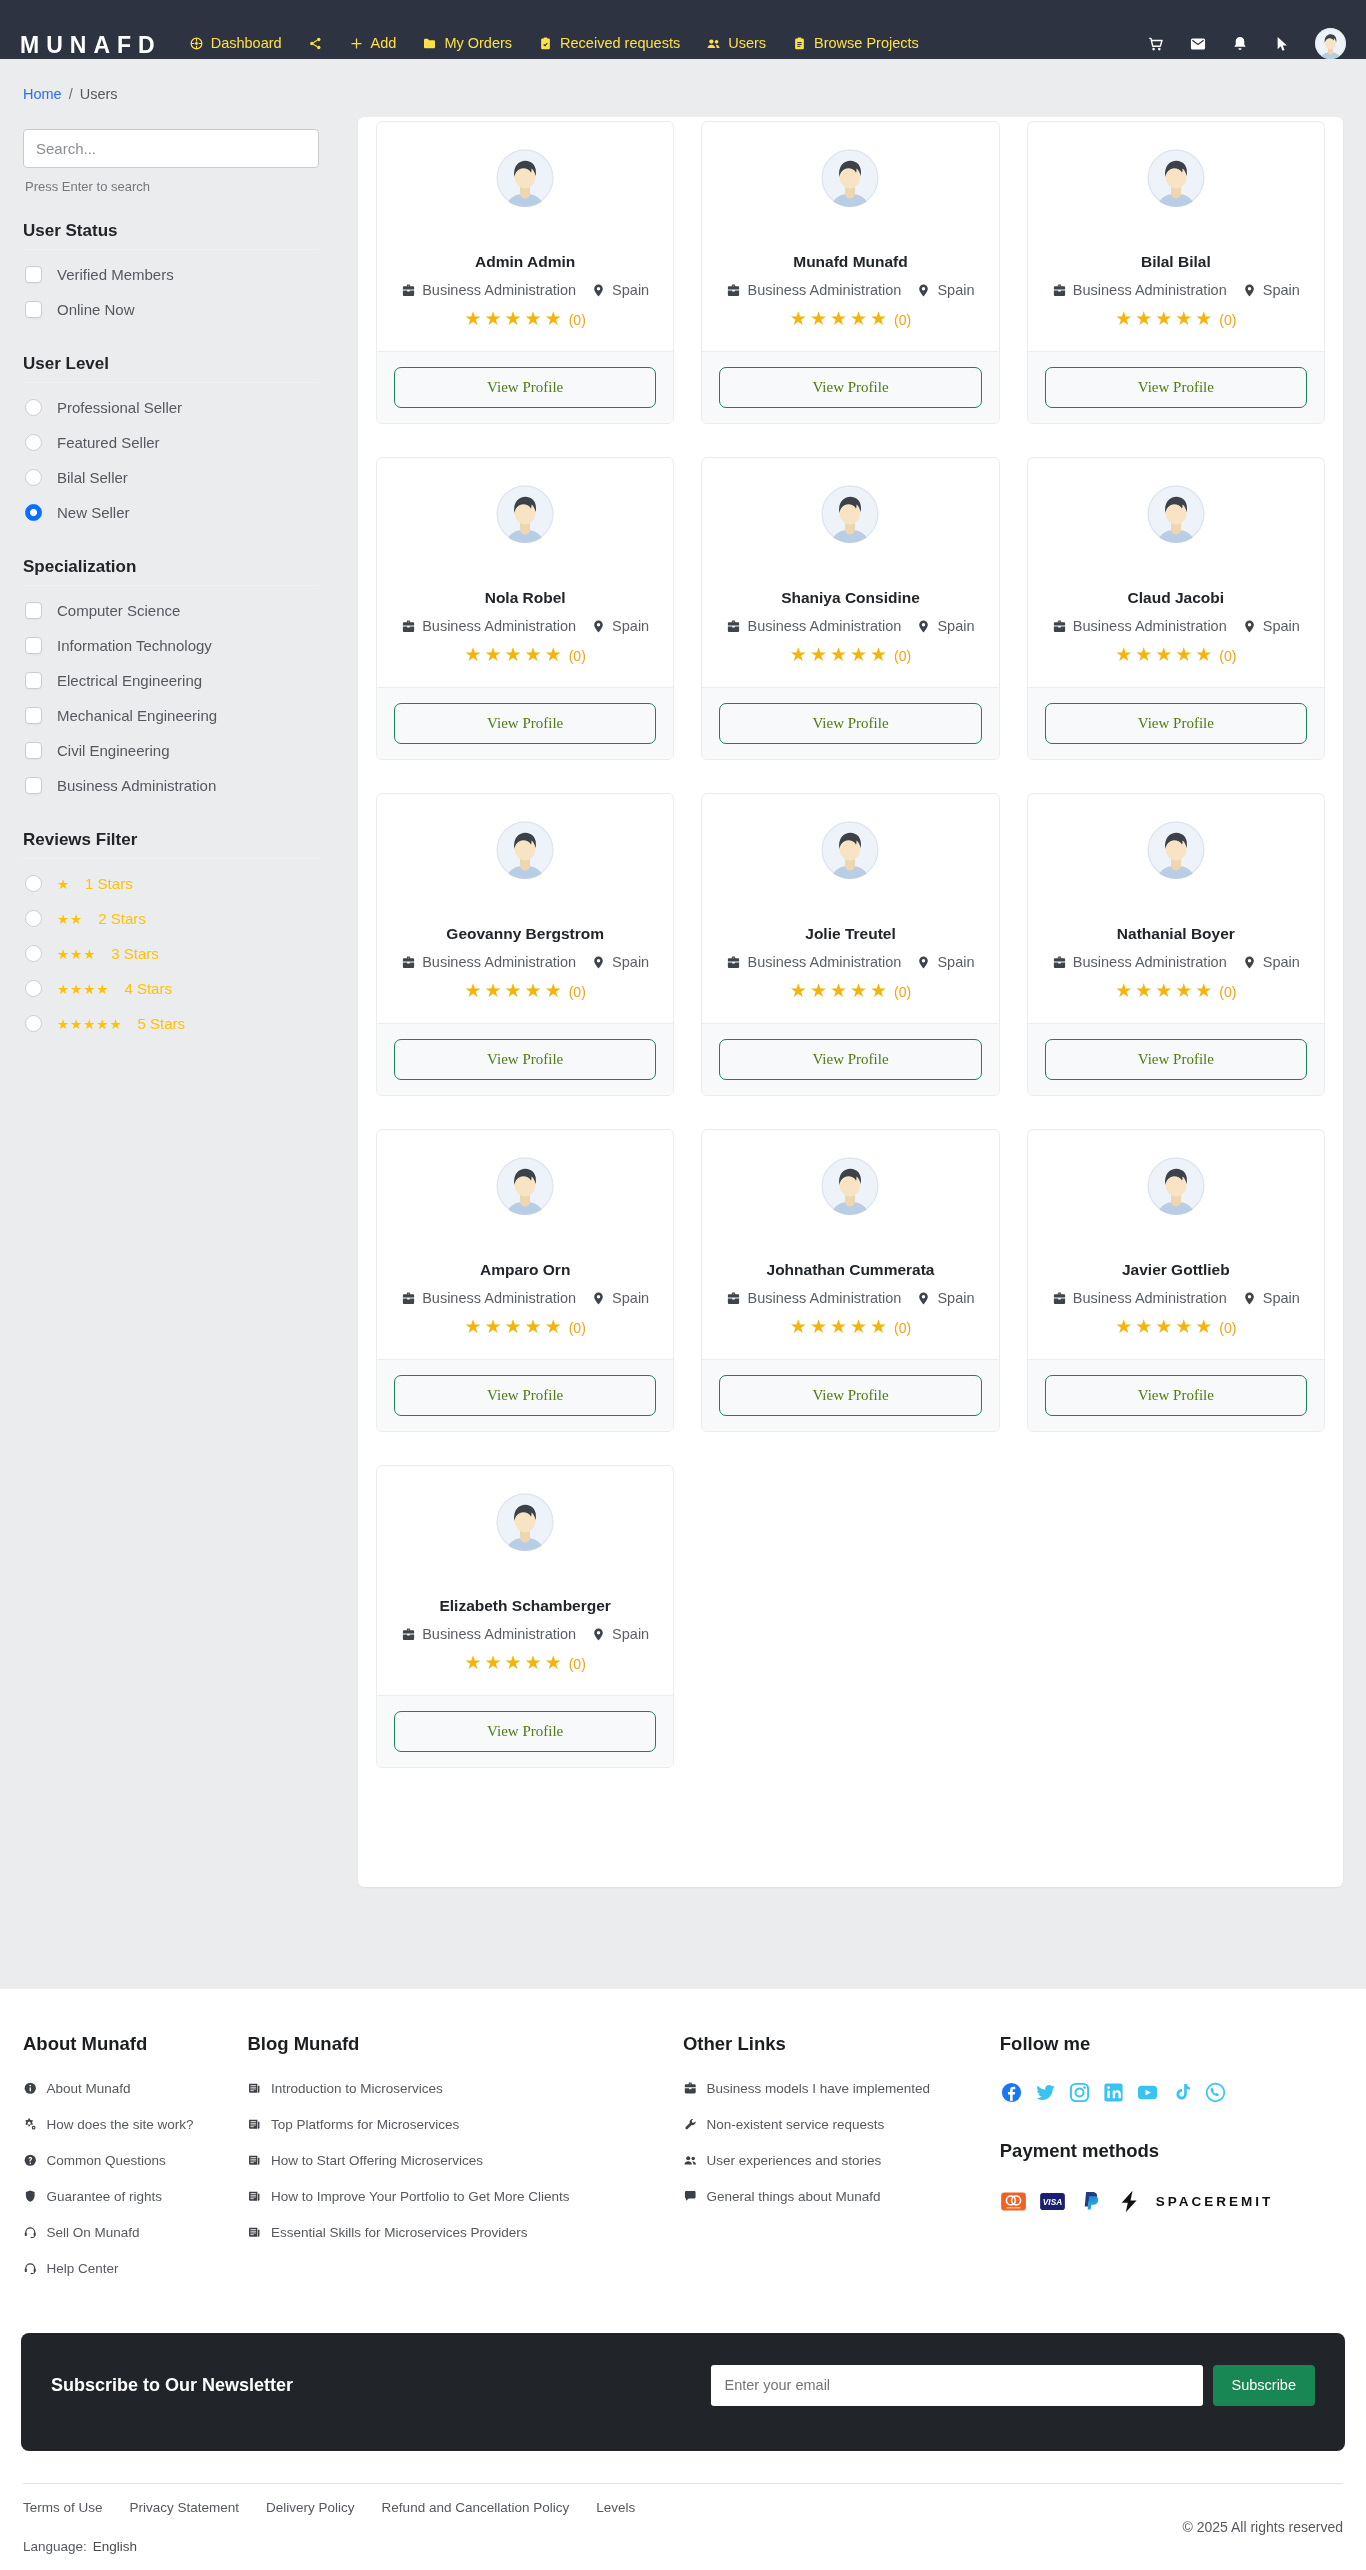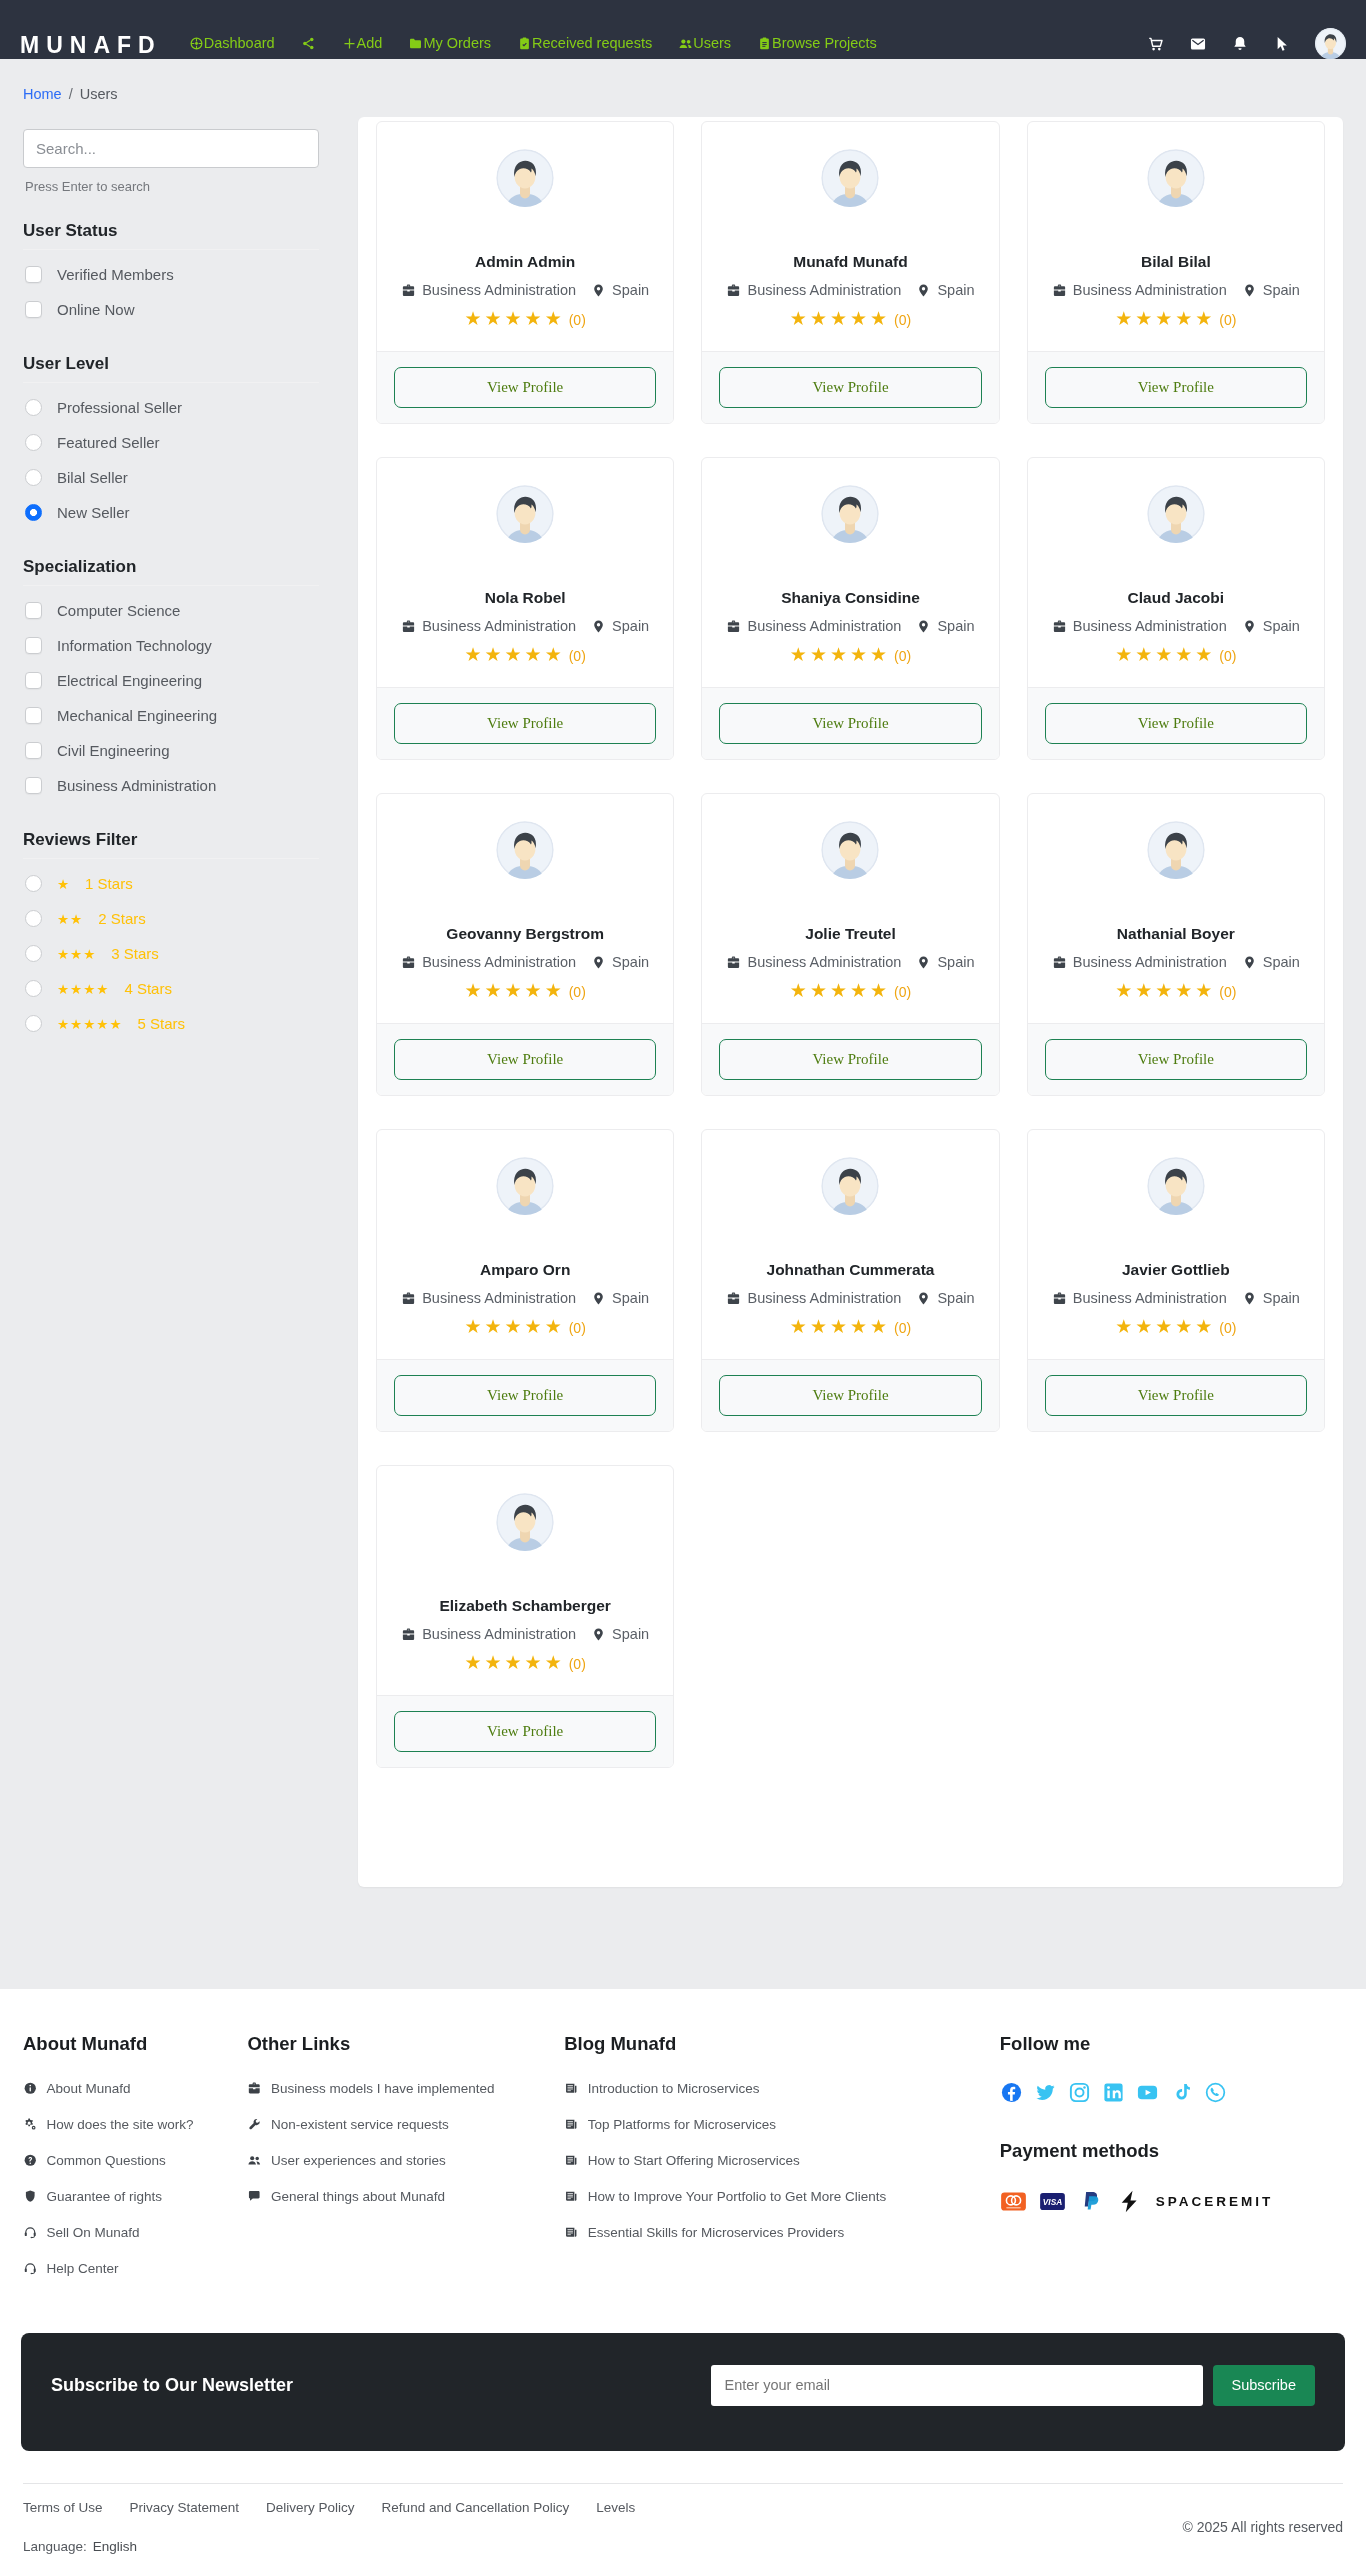--- a/index.html
+++ b/index.html
@@ -6,21 +6,21 @@
   html,body{margin:0;padding:0}
   body{width:1366px;background:#ebecee;font-family:"Liberation Sans",sans-serif;color:#212529;-webkit-font-smoothing:antialiased}
   a{text-decoration:none;color:inherit;cursor:pointer}
   .ic{display:inline-flex;line-height:0}
   .ic svg{width:1em;height:1em}
 
   
   .navbar{height:59px;background:#2d3340;display:flex;align-items:flex-end;padding:0 20px;color:#fff}
   .brand{font-size:23px;font-weight:bold;letter-spacing:7px;margin-right:14px;color:#fff}
   .nlinks{display:flex;align-items:center}
-  .nlink{display:flex;align-items:center;color:#84cc16;font-size:14.5px;padding:8px 13px;white-space:nowrap}
+  .nlink{display:flex;align-items:center;gap:7px;color:#fde047;font-size:14.5px;padding:8px 13px;white-space:nowrap}
   .nlink .ic{font-size:15px}
   .nright{margin-left:auto;display:flex;align-items:center;gap:24px}
   .nicon{font-size:18px;color:#fff;display:inline-flex}
   .navatar{width:31px;height:31px;border-radius:50%;overflow:hidden;display:block;background:#e9eef4}
   .navatar svg{width:100%;height:100%;display:block}
 
   
   .crumbs{padding:27px 23px 0;font-size:14.5px;color:#55595f}
   .crumbs .home{color:#2c6cf6}
   .crumbs .sep{margin:0 7px;color:#6a6e74}
@@ -827,20 +827,73 @@
               <path d="M4.6 13.6v-1.4a7.4 7.4 0 0 1 14.8 0v1.4" fill="none" stroke="currentColor" stroke-width="1.9"></path>
               <rect x="2.9" y="12.4" width="3.4" height="6" rx="1.6"></rect>
               <rect x="17.7" y="12.4" width="3.4" height="6" rx="1.6"></rect>
               <path d="M19.4 18.4a3.8 3.8 0 0 1-3.6 2.4h-1.6" fill="none" stroke="currentColor" stroke-width="1.7"></path>
               <circle cx="13.8" cy="20.8" r="1.3"></circle>
             </svg>
           </span>
           <span>Help Center</span>
         </a>
  </div>
+      <div class="fcol fc2">
+   <h3>Blog Munafd</h3>
+   <a class="flink">
+          <span class="ic">
+            <svg viewBox="0 0 24 24" fill="currentColor" xmlns="http://www.w3.org/2000/svg">
+              <path d="M3.4 4.6h13.8v14.8H5.4a2 2 0 0 1-2-2z"></path>
+              <path d="M18.2 8h2.4v9.4a2 2 0 0 1-2 2h-.4z"></path>
+              <path d="M5.8 7.6h9M5.8 10.4h9M5.8 13.2h9M5.8 16h5.5" stroke="#fff" stroke-width="1.3"></path>
+            </svg>
+          </span>
+          <span>Introduction to Microservices</span>
+        </a>
+        <a class="flink">
+          <span class="ic">
+            <svg viewBox="0 0 24 24" fill="currentColor" xmlns="http://www.w3.org/2000/svg">
+              <path d="M3.4 4.6h13.8v14.8H5.4a2 2 0 0 1-2-2z"></path>
+              <path d="M18.2 8h2.4v9.4a2 2 0 0 1-2 2h-.4z"></path>
+              <path d="M5.8 7.6h9M5.8 10.4h9M5.8 13.2h9M5.8 16h5.5" stroke="#fff" stroke-width="1.3"></path>
+            </svg>
+          </span>
+          <span>Top Platforms for Microservices</span>
+        </a>
+        <a class="flink">
+          <span class="ic">
+            <svg viewBox="0 0 24 24" fill="currentColor" xmlns="http://www.w3.org/2000/svg">
+              <path d="M3.4 4.6h13.8v14.8H5.4a2 2 0 0 1-2-2z"></path>
+              <path d="M18.2 8h2.4v9.4a2 2 0 0 1-2 2h-.4z"></path>
+              <path d="M5.8 7.6h9M5.8 10.4h9M5.8 13.2h9M5.8 16h5.5" stroke="#fff" stroke-width="1.3"></path>
+            </svg>
+          </span>
+          <span>How to Start Offering Microservices</span>
+        </a>
+        <a class="flink">
+          <span class="ic">
+            <svg viewBox="0 0 24 24" fill="currentColor" xmlns="http://www.w3.org/2000/svg">
+              <path d="M3.4 4.6h13.8v14.8H5.4a2 2 0 0 1-2-2z"></path>
+              <path d="M18.2 8h2.4v9.4a2 2 0 0 1-2 2h-.4z"></path>
+              <path d="M5.8 7.6h9M5.8 10.4h9M5.8 13.2h9M5.8 16h5.5" stroke="#fff" stroke-width="1.3"></path>
+            </svg>
+          </span>
+          <span>How to Improve Your Portfolio to Get More Clients</span>
+        </a>
+        <a class="flink">
+          <span class="ic">
+            <svg viewBox="0 0 24 24" fill="currentColor" xmlns="http://www.w3.org/2000/svg">
+              <path d="M3.4 4.6h13.8v14.8H5.4a2 2 0 0 1-2-2z"></path>
+              <path d="M18.2 8h2.4v9.4a2 2 0 0 1-2 2h-.4z"></path>
+              <path d="M5.8 7.6h9M5.8 10.4h9M5.8 13.2h9M5.8 16h5.5" stroke="#fff" stroke-width="1.3"></path>
+            </svg>
+          </span>
+          <span>Essential Skills for Microservices Providers</span>
+        </a>
+ </div>
       <div class="fcol fc3">
    <h3>Other Links</h3>
    <a class="flink">
           <span class="ic">
             <svg viewBox="0 0 24 24" fill="currentColor" xmlns="http://www.w3.org/2000/svg">
               <path d="M9.3 5.2v-.9c0-1 .8-1.8 1.8-1.8h1.8c1 0 1.8.8 1.8 1.8v.9H19c1.1 0 2 .9 2 2v3.1H3V7.2c0-1.1.9-2 2-2zm1.5 0h2.4v-.8h-2.4zM3 11.8h7v1.7h4v-1.7h7v7c0 1.1-.9 2-2 2H5c-1.1 0-2-.9-2-2z"></path>
             </svg>
           </span>
           <span>Business models I have implemented</span>
         </a>
@@ -863,73 +916,20 @@
           </span>
           <span>User experiences and stories</span>
         </a>
         <a class="flink">
           <span class="ic">
             <svg viewBox="0 0 24 24" fill="currentColor" xmlns="http://www.w3.org/2000/svg">
               <path d="M3.2 5.2c0-1.1.9-2 2-2h13.6c1.1 0 2 .9 2 2v8.6c0 1.1-.9 2-2 2H9.6L5 19.6v-3.8c-1 0-1.8-.9-1.8-2z"></path>
             </svg>
           </span>
           <span>General things about Munafd</span>
-        </a>
- </div>
-      <div class="fcol fc2">
-   <h3>Blog Munafd</h3>
-   <a class="flink">
-          <span class="ic">
-            <svg viewBox="0 0 24 24" fill="currentColor" xmlns="http://www.w3.org/2000/svg">
-              <path d="M3.4 4.6h13.8v14.8H5.4a2 2 0 0 1-2-2z"></path>
-              <path d="M18.2 8h2.4v9.4a2 2 0 0 1-2 2h-.4z"></path>
-              <path d="M5.8 7.6h9M5.8 10.4h9M5.8 13.2h9M5.8 16h5.5" stroke="#fff" stroke-width="1.3"></path>
-            </svg>
-          </span>
-          <span>Introduction to Microservices</span>
-        </a>
-        <a class="flink">
-          <span class="ic">
-            <svg viewBox="0 0 24 24" fill="currentColor" xmlns="http://www.w3.org/2000/svg">
-              <path d="M3.4 4.6h13.8v14.8H5.4a2 2 0 0 1-2-2z"></path>
-              <path d="M18.2 8h2.4v9.4a2 2 0 0 1-2 2h-.4z"></path>
-              <path d="M5.8 7.6h9M5.8 10.4h9M5.8 13.2h9M5.8 16h5.5" stroke="#fff" stroke-width="1.3"></path>
-            </svg>
-          </span>
-          <span>Top Platforms for Microservices</span>
-        </a>
-        <a class="flink">
-          <span class="ic">
-            <svg viewBox="0 0 24 24" fill="currentColor" xmlns="http://www.w3.org/2000/svg">
-              <path d="M3.4 4.6h13.8v14.8H5.4a2 2 0 0 1-2-2z"></path>
-              <path d="M18.2 8h2.4v9.4a2 2 0 0 1-2 2h-.4z"></path>
-              <path d="M5.8 7.6h9M5.8 10.4h9M5.8 13.2h9M5.8 16h5.5" stroke="#fff" stroke-width="1.3"></path>
-            </svg>
-          </span>
-          <span>How to Start Offering Microservices</span>
-        </a>
-        <a class="flink">
-          <span class="ic">
-            <svg viewBox="0 0 24 24" fill="currentColor" xmlns="http://www.w3.org/2000/svg">
-              <path d="M3.4 4.6h13.8v14.8H5.4a2 2 0 0 1-2-2z"></path>
-              <path d="M18.2 8h2.4v9.4a2 2 0 0 1-2 2h-.4z"></path>
-              <path d="M5.8 7.6h9M5.8 10.4h9M5.8 13.2h9M5.8 16h5.5" stroke="#fff" stroke-width="1.3"></path>
-            </svg>
-          </span>
-          <span>How to Improve Your Portfolio to Get More Clients</span>
-        </a>
-        <a class="flink">
-          <span class="ic">
-            <svg viewBox="0 0 24 24" fill="currentColor" xmlns="http://www.w3.org/2000/svg">
-              <path d="M3.4 4.6h13.8v14.8H5.4a2 2 0 0 1-2-2z"></path>
-              <path d="M18.2 8h2.4v9.4a2 2 0 0 1-2 2h-.4z"></path>
-              <path d="M5.8 7.6h9M5.8 10.4h9M5.8 13.2h9M5.8 16h5.5" stroke="#fff" stroke-width="1.3"></path>
-            </svg>
-          </span>
-          <span>Essential Skills for Microservices Providers</span>
         </a>
  </div>
       <div class="fcol fc4">
    <h3>Follow me</h3>
    <div class="social">
           <a>
             <span class="ic">
               <svg viewBox="0 0 24 24" fill="currentColor" xmlns="http://www.w3.org/2000/svg">
                 <circle cx="12" cy="12" r="10" fill="#1877f2"></circle>
                 <path d="M13.2 20.8v-6.7h2.2l.4-2.6h-2.6V9.8c0-.8.2-1.3 1.3-1.3h1.4V6.2c-.3 0-1.1-.1-2-.1-2 0-3.4 1.2-3.4 3.5v1.9H8.3v2.6h2.2v6.6z" fill="#fff"></path>

